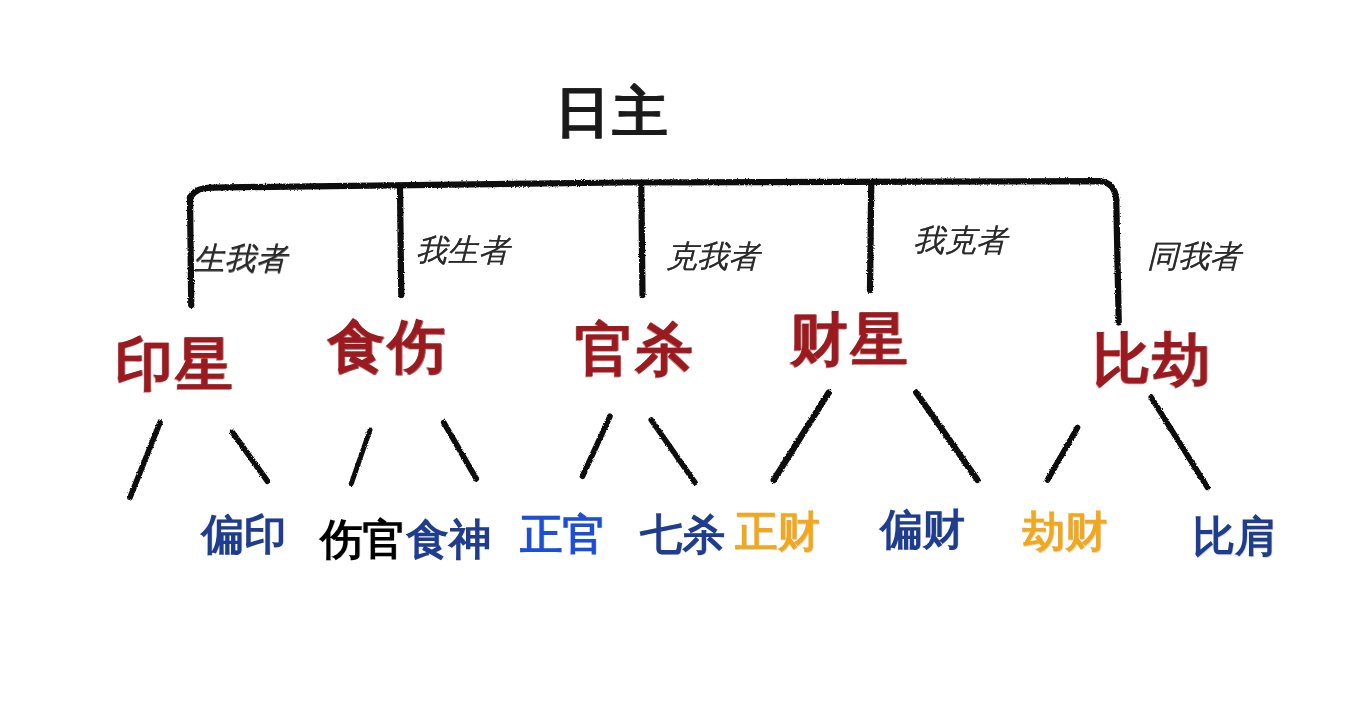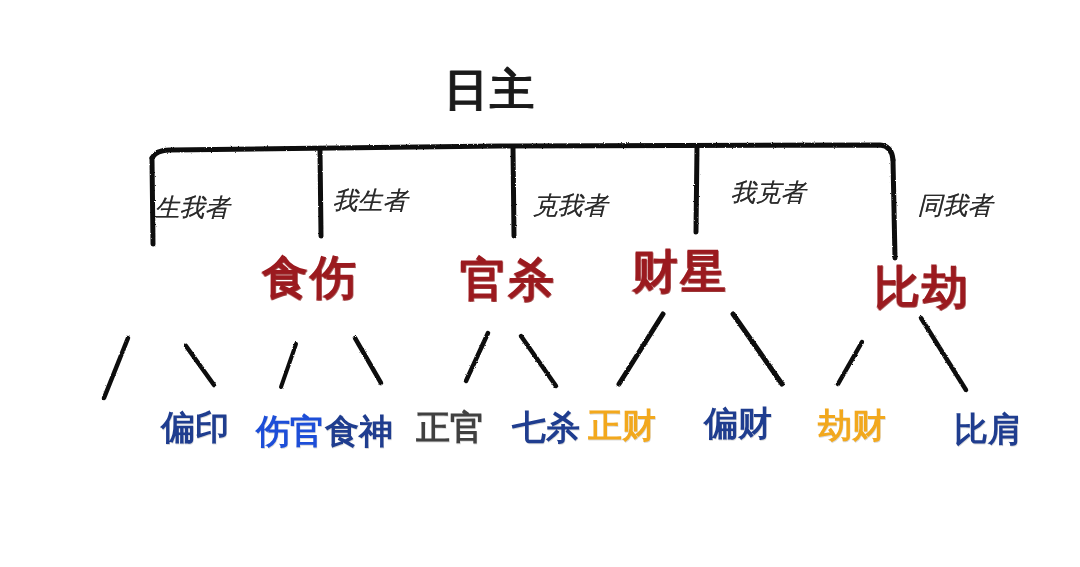--- a/index.html
+++ b/index.html
@@ -54,28 +54,29 @@
   </svg>
 
   <div class="label root" style="left:490px; top:90px;">日主</div>
 
   <div class="label relation" style="left:192px; top:207px;">生我者</div>
   <div class="label relation" style="left:370px; top:200px;">我生者</div>
   <div class="label relation" style="left:570px; top:205px;">克我者</div>
   <div class="label relation" style="left:768px; top:192px;">我克者</div>
   <div class="label relation" style="left:955px; top:205px;">同我者</div>
 
+  <div class="label group" style="left:140px; top:292px; color:#9b1a1f;">印星</div>
   <div class="label group" style="left:310px; top:278px; color:#9b1a1f;">食伤</div>
   <div class="label group" style="left:680px; top:272px; color:#9b1a1f;">财星</div>
   <div class="label group" style="left:508px; top:280px; color:#9b1a1f;">官杀</div>
   <div class="label group" style="left:922px; top:288px; color:#9b1a1f;">比劫</div>
 
   <div class="label leaf" style="left:195px; top:428px; color:#1f3d8f;">偏印</div>
-  <div class="label leaf" style="left:290px; top:432px; color:#1d4ed8;">伤官</div>
+  <div class="label leaf" style="left:290px; top:432px; color:#000000;">伤官</div>
   <div class="label leaf" style="left:359px; top:432px; color:#1f3d8f;">食神</div>
-  <div class="label leaf" style="left:450px; top:428px; color:#404040;">正官</div>
+  <div class="label leaf" style="left:450px; top:428px; color:#1d4ed8;">正官</div>
   <div class="label leaf" style="left:546px; top:428px; color:#1f3d8f;">七杀</div>
   <div class="label leaf" style="left:622px; top:426px; color:#f2a81d;">正财</div>
   <div class="label leaf" style="left:738px; top:424px; color:#1f3d8f;">偏财</div>
   <div class="label leaf" style="left:852px; top:426px; color:#f2a81d;">劫财</div>
   <div class="label leaf" style="left:988px; top:430px; color:#1f3d8f;">比肩</div>
 
 </div>
 
 </body></html>

